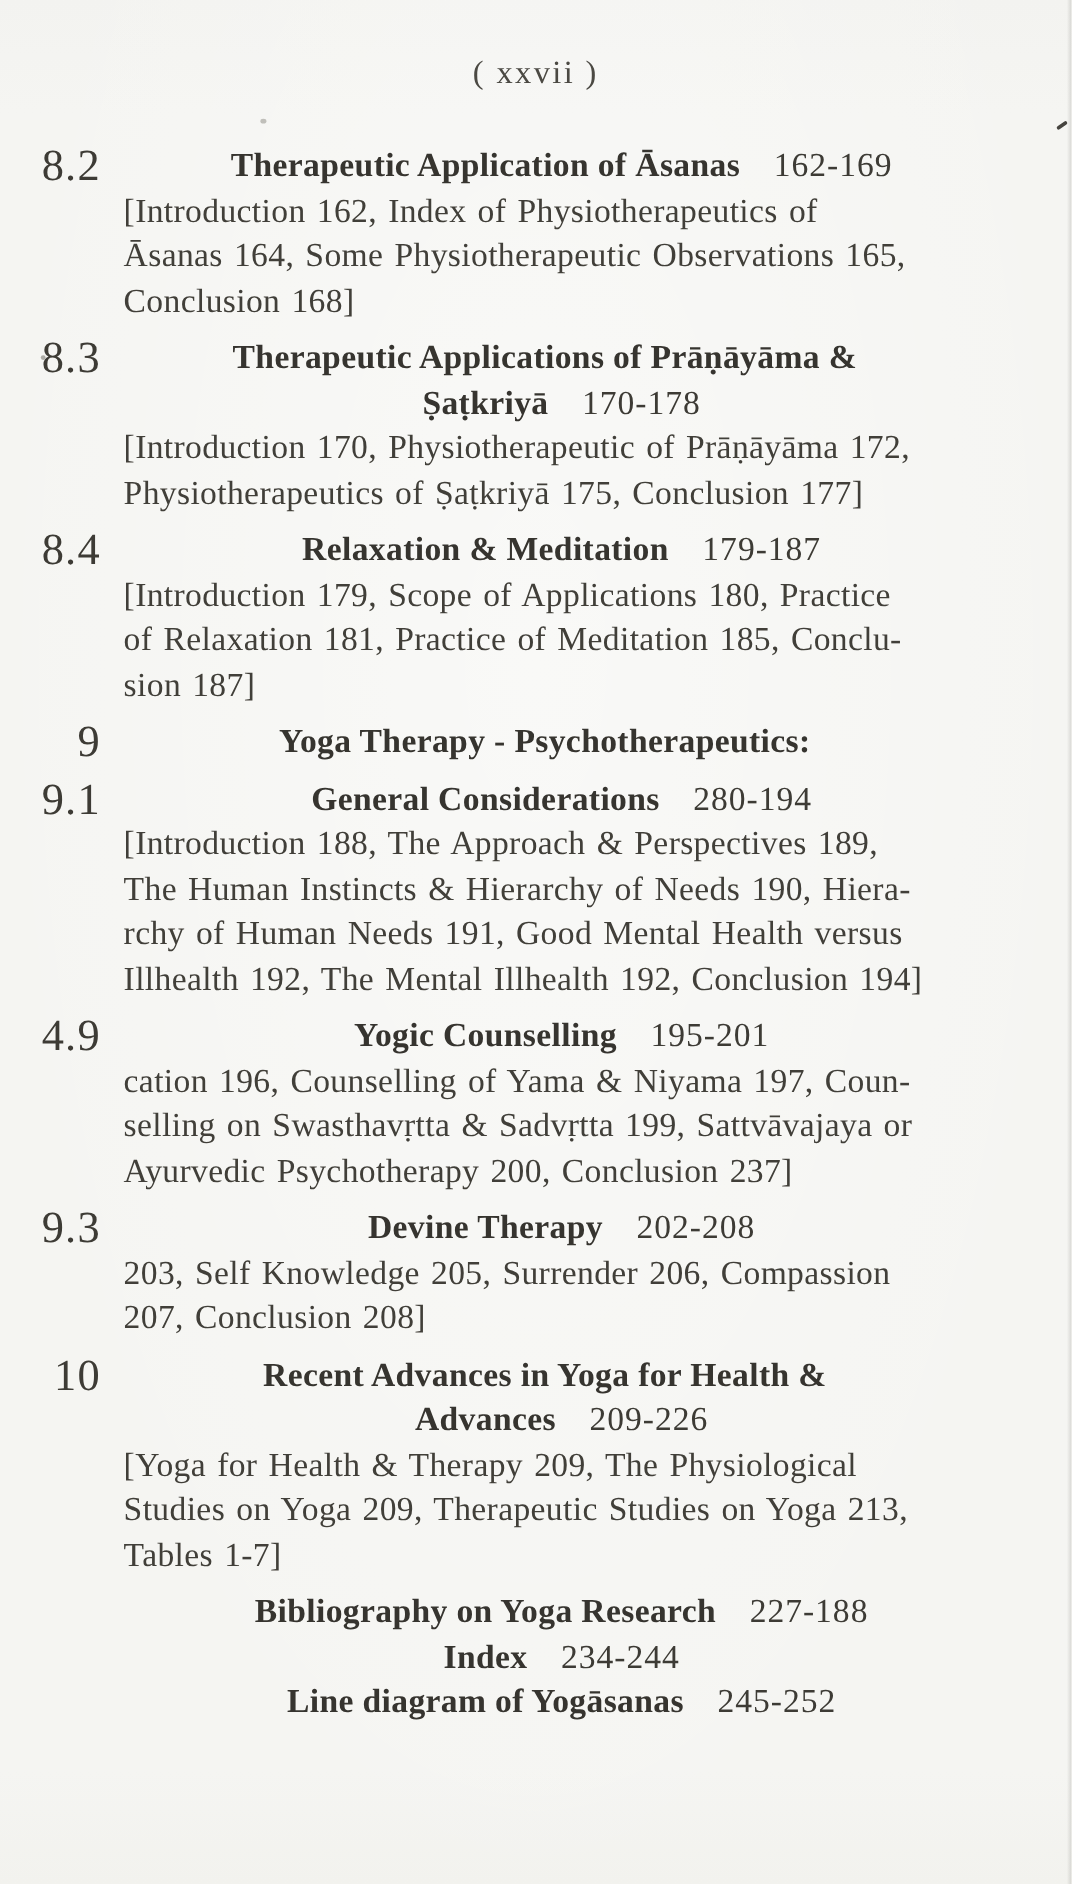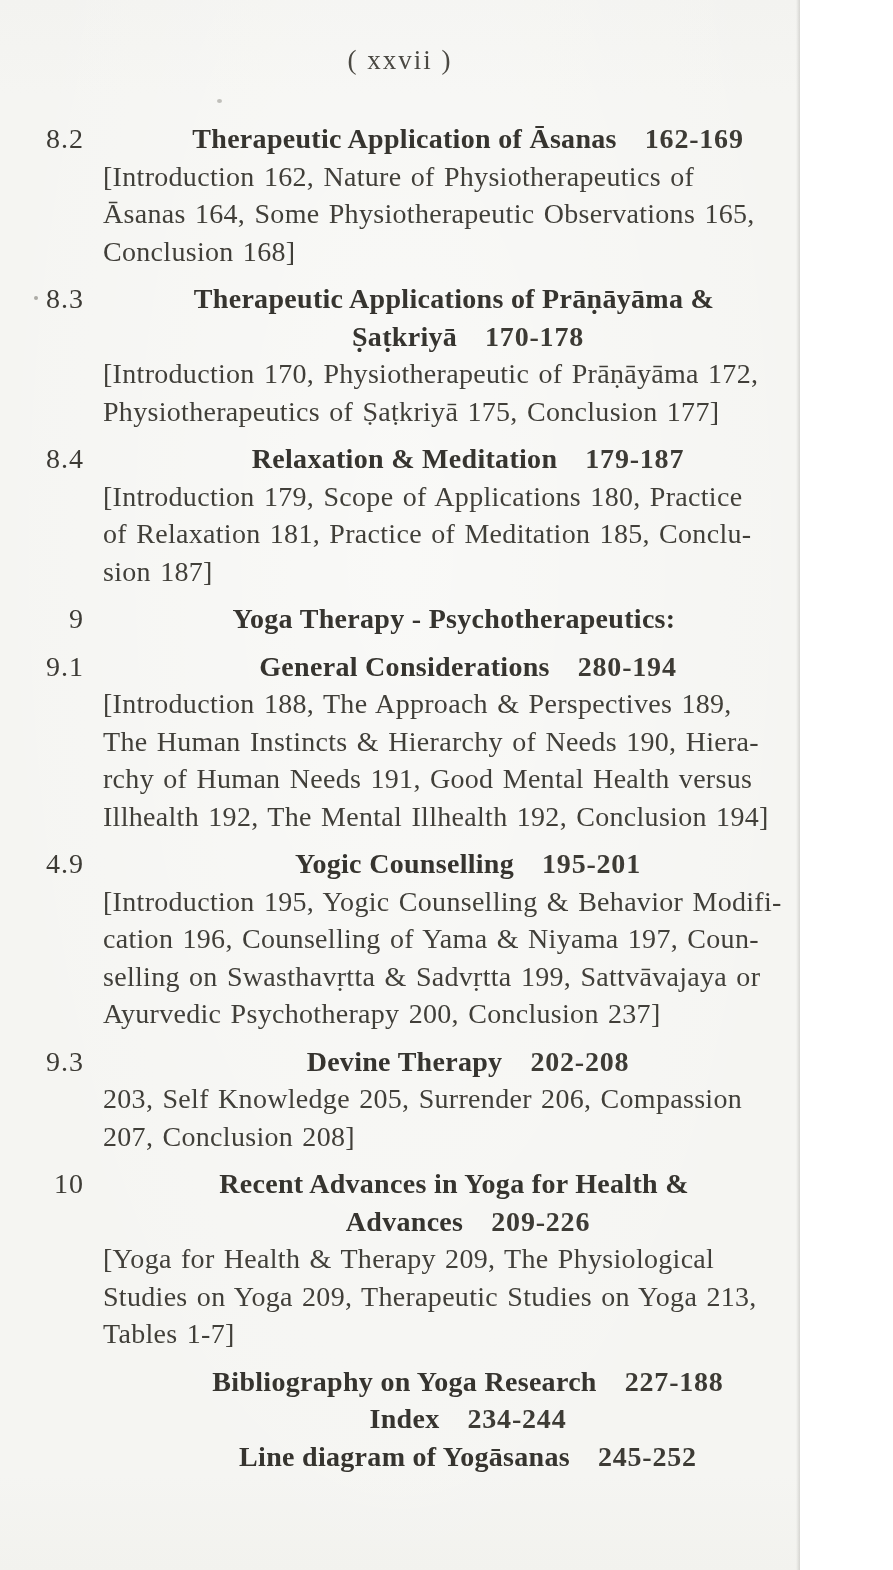--- a/index.html
+++ b/index.html
@@ -1,18 +1,18 @@
 <!DOCTYPE html>
 <html><head>
 <meta charset="utf-8">
 <style>
   html, body { margin: 0; padding: 0; }
   .page {
     position: relative;
-    width: 800px;
+    width: 893px;
     height: 1570px;
     background: #f5f5f2;
     background-image:
       radial-gradient(ellipse at 50% 35%, rgba(255,255,255,0.40), rgba(255,255,255,0) 75%),
       linear-gradient(180deg, #f3f3f0 0%, #f5f5f2 6%, #f5f5f2 94%, #f2f2ee 100%);
     font-family: "Liberation Serif", "DejaVu Serif", serif;
     overflow: hidden;
   }
   .pg-header {
     padding-top: 42px;
@@ -25,39 +25,39 @@
   .toc {
     margin-top: 42px;
     width: 833px;
   }
   .entry { display: flex; margin-bottom: 10px; }
   .entry.tight { margin-bottom: 0; }
   .entry.gap-top { margin-top: 5px; }
   .num {
     flex: 0 0 84px;
     text-align: right;
-    font-size: 28px;
+    font-size: 37px;
     line-height: 37.5px;
     letter-spacing: 1px;
     color: #3d3b35;
     white-space: nowrap;
   }
   .body { flex: 1; margin-left: 19px; min-width: 0; }
   .hline {
     display: flex;
     justify-content: center;
     font-weight: bold;
     font-size: 28px;
     line-height: 37.5px;
     letter-spacing: 0.3px;
     color: #36342f;
     white-space: nowrap;
   }
   .hline .pages {
-    font-weight: bold;
+    font-weight: normal;
     letter-spacing: 0.8px;
     color: #3d3b35;
     margin-left: 28px;
   }
   .dline {
     font-size: 28px;
     line-height: 37.5px;
     letter-spacing: 0.3px;
     word-spacing: 2px;
     color: #413f39;
@@ -94,21 +94,21 @@
 
   <div class="toc">
 
     <div class="entry">
       <div class="num">8.2</div>
       <div class="body">
         <div class="hline">
           <span class="title">Therapeutic Application of Āsanas</span>
           <span class="pages">162-169</span>
         </div>
-        <div class="dline">[Introduction 162, Nature of Physiotherapeutics of</div>
+        <div class="dline">[Introduction 162, Index of Physiotherapeutics of</div>
         <div class="dline">Āsanas 164, Some Physiotherapeutic Observations 165,</div>
         <div class="dline">Conclusion 168]</div>
       </div>
     </div>
 
     <div class="entry">
       <div class="num">8.3</div>
       <div class="body">
         <div class="hline">
           <span class="title">Therapeutic Applications of Prāṇāyāma &amp;</span>
@@ -160,21 +160,20 @@
       </div>
     </div>
 
     <div class="entry">
       <div class="num">4.9</div>
       <div class="body">
         <div class="hline">
           <span class="title">Yogic Counselling</span>
           <span class="pages">195-201</span>
         </div>
-        <div class="dline">[Introduction 195, Yogic Counselling &amp; Behavior Modifi-</div>
         <div class="dline">cation 196, Counselling of Yama &amp; Niyama 197, Coun-</div>
         <div class="dline">selling on Swasthavṛtta &amp; Sadvṛtta 199, Sattvāvajaya or</div>
         <div class="dline">Ayurvedic Psychotherapy 200, Conclusion 237]</div>
       </div>
     </div>
 
     <div class="entry">
       <div class="num">9.3</div>
       <div class="body">
         <div class="hline">

